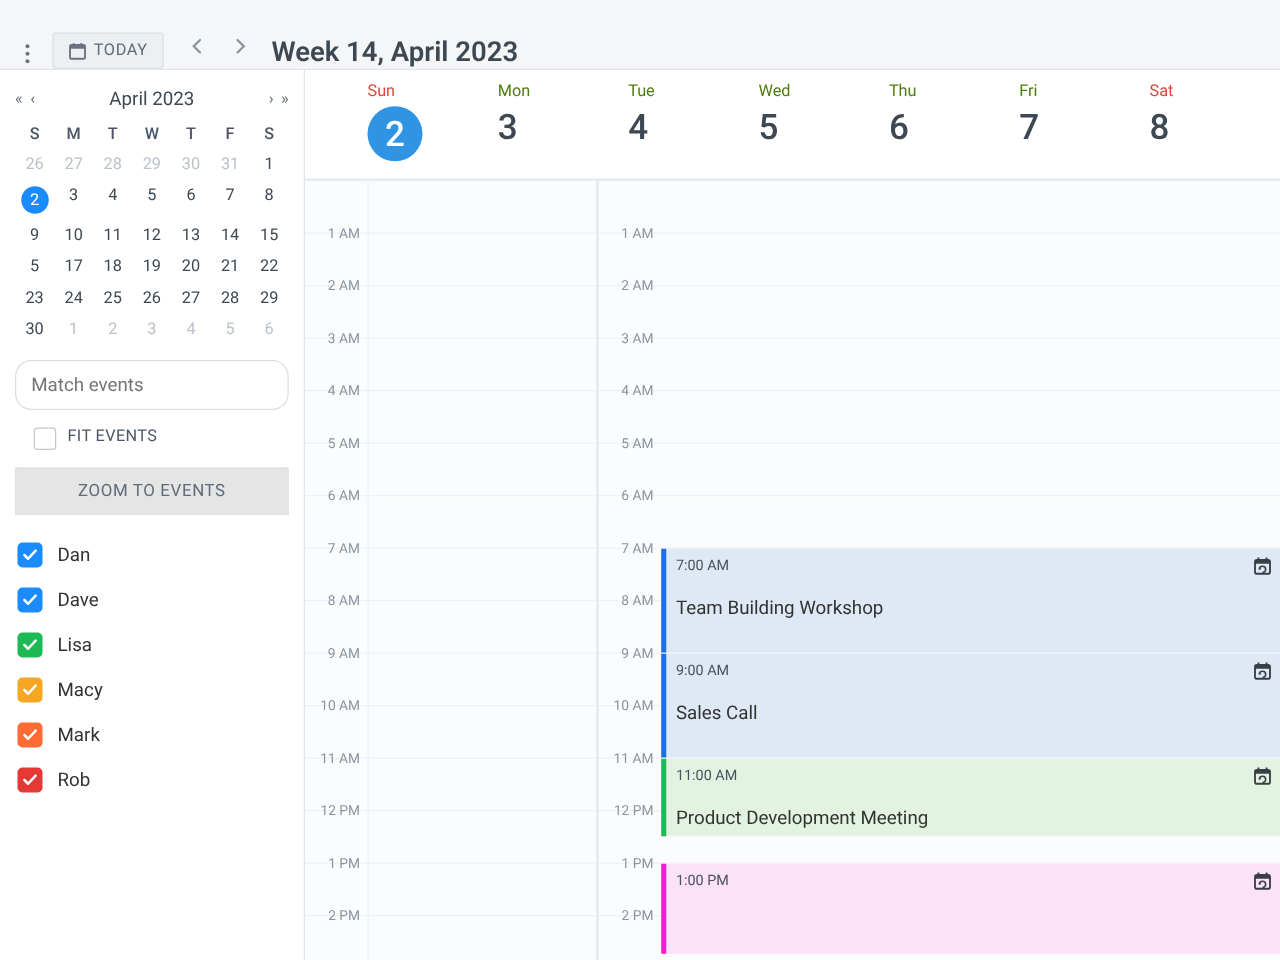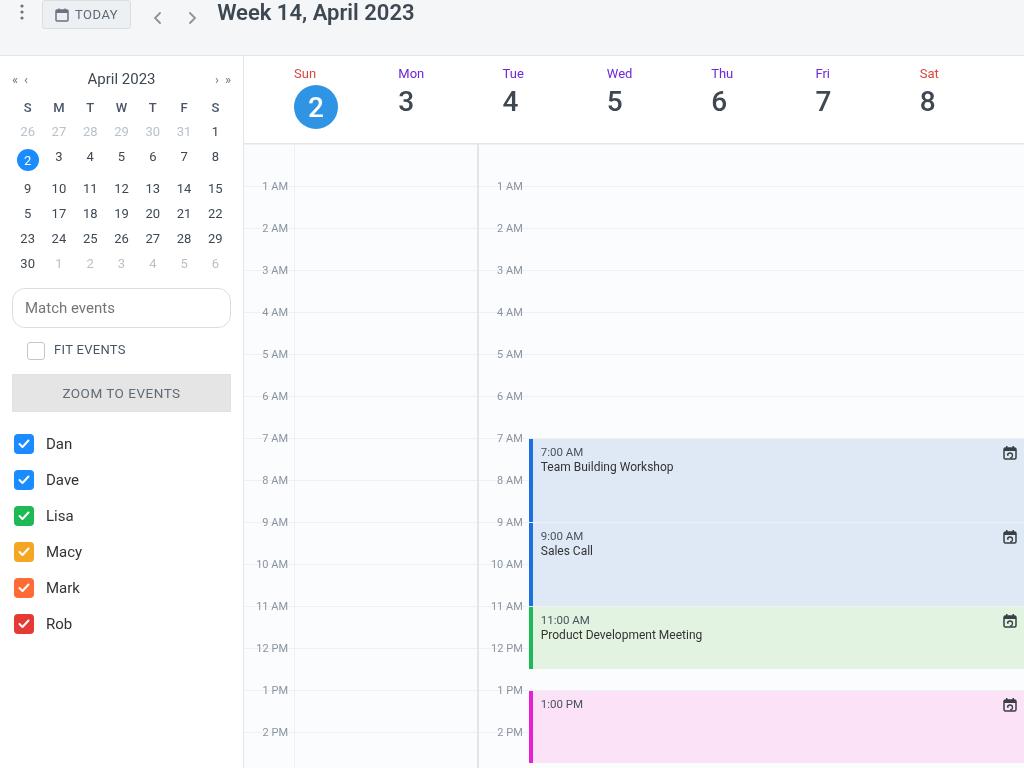--- a/index.html
+++ b/index.html
@@ -1,18 +1,18 @@
 <!DOCTYPE html>
 <html><head>
 <meta charset="utf-8">
 <style>
 * { box-sizing: border-box; margin: 0; padding: 0; font-family: -apple-system, BlinkMacSystemFont, "Segoe UI", Roboto, "Helvetica Neue", Arial, sans-serif; }
 body { width: 1024px; height: 768px; overflow: hidden; background: #f5f6f7; color: #4a5568; }
 
-.toolbar { height: 56px; display: flex; align-items: flex-start; padding: 0 10px; border-bottom: 1px solid #e2e6ea; background: #f5f6f7; }
+.toolbar { height: 56px; display: flex; align-items: flex-end; padding: 0 10px; border-bottom: 1px solid #e2e6ea; background: #f5f6f7; }
 .menu-btn { width: 24px; height: 24px; display:flex;align-items:center;justify-content:center; cursor:pointer; margin-right:8px; color:#6b7280;}
 .today-btn { display:flex;align-items:center; gap:6px; background:#edf0f2; border:1px solid #d9dee3; padding:6px 12px; font-size:13px; letter-spacing:0.5px; color:#5f6b77; cursor:pointer; border-radius:3px; margin-right:8px;}
 .nav-btn { width:36px;height:36px;display:flex;align-items:center;justify-content:center;cursor:pointer;color:#8a94a0;font-size:16px;}
 .toolbar-title { font-size:22px; font-weight:600; color:#3d4852; margin-left:6px; }
 
 .main { display:flex; height:calc(768px - 56px); }
 .sidebar { width:244px; border-right:1px solid #e2e6ea; background:#fff; padding:10px 12px; overflow:hidden; }
 .content { flex:1; display:flex; flex-direction:column; background:#fbfcfd; overflow:hidden; }
 
 .mini-head { display:flex; align-items:center; justify-content:space-between; padding:4px 0 8px; }
@@ -29,38 +29,38 @@
 .filter input[type=text] { width:100%; padding:10px 12px; font-size:15px; border:1px solid #d9dee3; border-radius:13px; color:#4a5568; }
 .fit-row { display:flex; align-items:flex-start; gap:9px; margin:14px 15px; font-size:13px; letter-spacing:0.3px; color:#4a5568;}
 .fit-row .cb { width:18px;height:18px;border:1.5px solid #bfc7cf;border-radius:3px;cursor:pointer;}
 .zoom-btn { width:100%; padding:10px 0; font-size:13.5px; letter-spacing:0.5px; background:#e5e5e5; border:1px solid #dde2e6; color:#5f6b77; cursor:pointer; margin-bottom:14px;}
 .res-row { display:flex; align-items:center; gap:12px; padding:8px 2px; font-size:15px; color:#333;}
 .res-cb { width:20px;height:20px;border-radius:4px;display:flex;align-items:center;justify-content:center;color:#fff;font-size:13px;cursor:pointer;}
 
 .week-head { display:flex; background:#fff; border-bottom:1px solid #e2e6ea; }
 .hour-gutter-head { width:50px; }
 .day-head { flex:1; text-align:left; padding:10px 0 14px; }
-.dow { font-size:13px; color:#6d28d9; }
+.dow { font-size:13px; color:#4d7c0f; }
 .dow.we { color:#d9463e; }
 .dnum { font-size:28px; font-weight:500; color:#3d4852; margin-top:4px; }
 .dnum.sel { background:#2f94e3; color:#fff; width:44px;height:44px;border-radius:50%;display:inline-flex;align-items:center;justify-content:center; }
 
 .week-body { display:flex; flex:1; overflow:hidden; }
 .col-left { width:50px; background:#fbfcfd; }
 .hour-row { height:42px; border-top:1px solid #eef1f3; position:relative; }
 .hour-row .lbl { position:absolute; top:-7px; right:6px; font-size:11px; color:#8a94a0;}
 .day-col { flex:1; border-left:1px solid #eef1f3; position:relative; background:#fbfcfd;}
 .day-col .hour-row { border-top:1px solid #eef1f3; }
 
 .rcol { flex:3; display:flex; border-left:2px solid #e2e6ea;}
 .rcol .col-left { width:50px; }
 .ev-area { flex:1; position:relative; }
 .ev { position:absolute; left:0; right:0; border-left:4px solid; padding:6px 8px 4px; font-size:13px; color:#333; overflow:hidden;}
 .ev .t { font-size:11.5px; color:#495260; }
-.ev .title { font-size:12px; color:#333; margin-top:1px; white-space:nowrap; overflow:hidden; }
+.ev .title { font-size:15px; color:#333; margin-top:18px; white-space:nowrap; overflow:hidden; }
 .ev .recur { position:absolute; top:6px; right:6px; color:#3a3f46; }
 .ev.bluebg { background:#dfe9f6; border-color:#1b6fe0; }
 .ev.greenbg { background:#e2f4e1; border-color:#1db954; }
 .ev.pinkbg { background:#fbe2f7; border-color:#e81fd2; }
 svg { display:block; }
 </style>
 </head>
 <body>
 
 <div class="toolbar">

